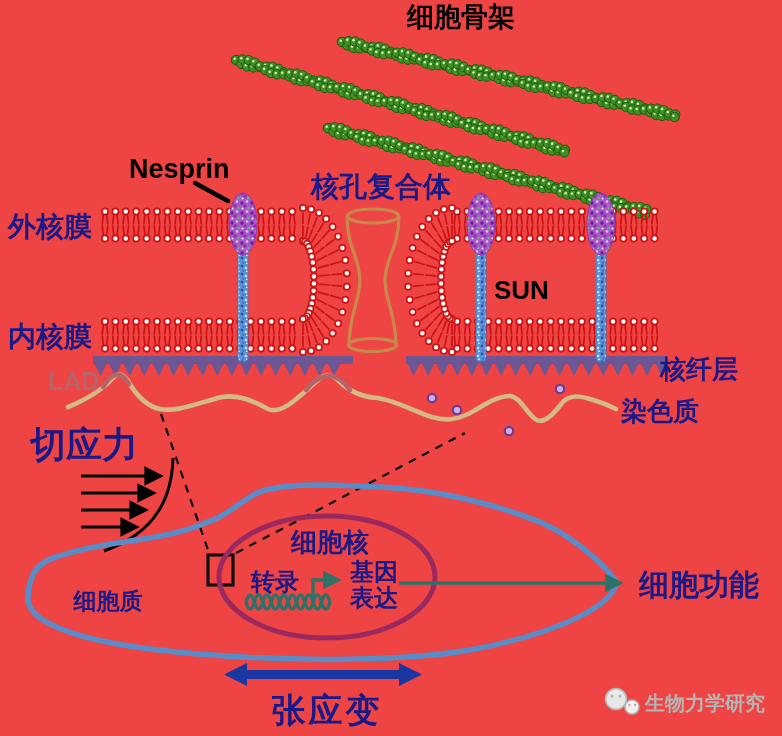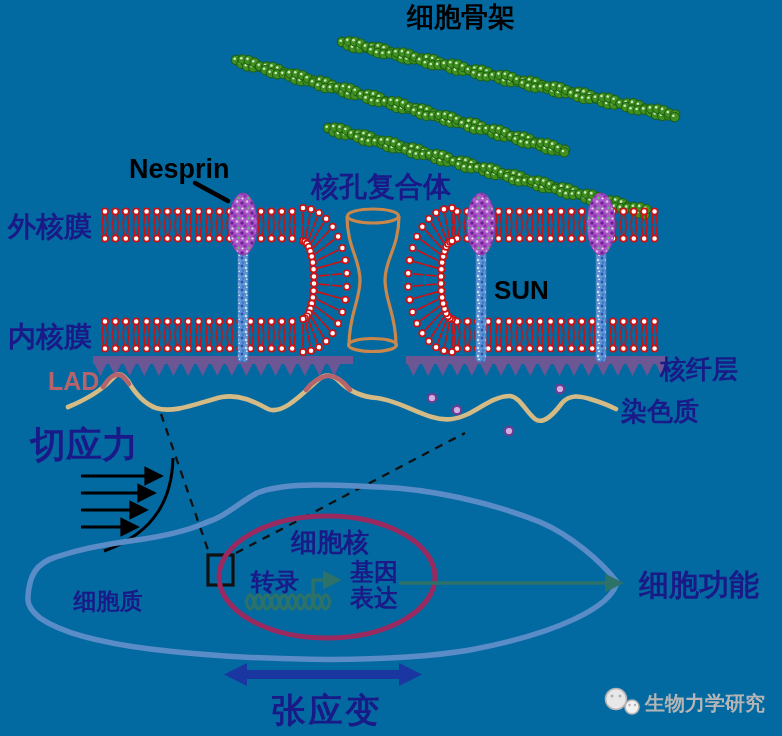--- a/index.html
+++ b/index.html
@@ -2,21 +2,21 @@
 <html style="--label-navy: #191987; --membrane-red: #cc1212; --pore-tan: #c9874b; --lamina-purple: #6c5694; --chromatin-tan: #d4ba84; --lad-rose: #b4646a; --filament-green: #3f9021; --cell-outline-blue: #5a8cc7; --nucleus-maroon: #99295f; --signal-teal: #2d7268; --strain-arrow-blue: #1a36a0;"><head>
 <meta charset="utf-8">
 <style>
   :root{
     --label-navy:#191987; --membrane-red:#cc1212; --pore-tan:#c9874b;
     --lamina-purple:#6c5694; --chromatin-tan:#d4ba84; --lad-rose:#b4646a;
     --filament-green:#3f9021; --cell-outline-blue:#5a8cc7; --nucleus-maroon:#99295f;
     --signal-teal:#2d7268; --strain-arrow-blue:#1a36a0;
   }
   html,body{margin:0;padding:0;background:#fff;}
-  .stage{position:relative;width:782px;height:736px;background:#0369a1;overflow:hidden;
+  .stage{position:relative;width:782px;height:736px;background:#ef4444;overflow:hidden;
          font-family:"Liberation Sans","DejaVu Sans",sans-serif;}
   svg{display:block}
   text{font-family:"Liberation Sans","DejaVu Sans",sans-serif;font-weight:bold;}
   .navy{fill:var(--label-navy);}
   .blk{fill:#000;}
   .ladc{fill:var(--lad-rose);}
   .wm{fill:#b5b5b5;}
   .lip{fill:#fff;stroke:var(--membrane-red);stroke-width:1.7;}
   .lipt{stroke:var(--membrane-red);stroke-width:1.7;fill:none;stroke-linecap:round;}
   .bead{fill:var(--filament-green);stroke:#1d5c10;stroke-width:1;}

